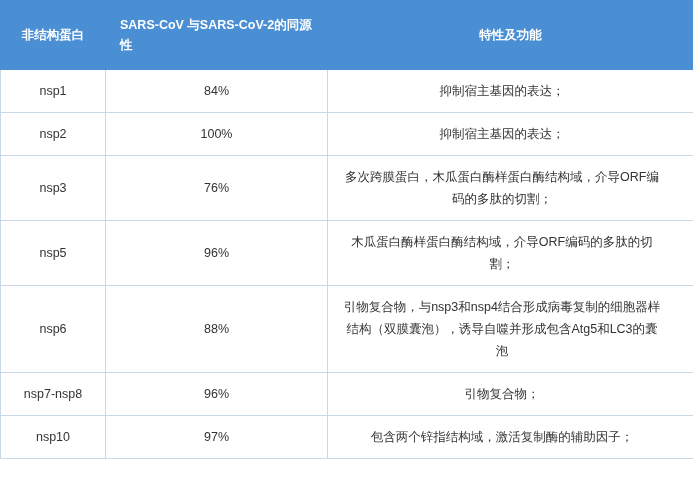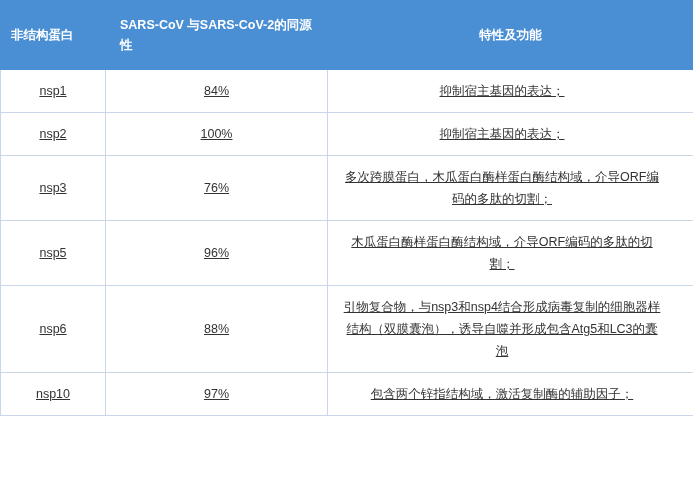--- a/index.html
+++ b/index.html
@@ -30,32 +30,31 @@
     background: #4a8fd4;
     color: #ffffff;
     font-size: 12.5px;
     font-weight: bold;
     line-height: 20px;
     padding: 14px 10px;
     border: 1px solid #4a8fd4;
     vertical-align: middle;
     text-align: center;
   }
-  thead th.col-head-1 { text-align: left; }
+  thead th.col-head-1 { text-align: center; }
   thead th.col-head-2 { text-align: left; padding-left: 14px; }
   thead th.col-head-3 { text-align: center; }
 
   tbody td {
     border: 1px solid #c8d8e8;
     font-size: 12.5px;
     color: #333333;
     line-height: 22px;
     padding: 10px 10px;
     vertical-align: middle;
-    text-decoration: underline;
   }
   tbody td.cell-name {
     text-align: center;
     color: #333;
   }
   tbody td.cell-homology {
     text-align: center;
   }
   tbody td.cell-function {
     text-align: center;
@@ -100,19 +99,24 @@
         <td class="cell-name">nsp5</td>
         <td class="cell-homology">96%</td>
         <td class="cell-function">木瓜蛋白酶样蛋白酶结构域，介导ORF编码的多肽的切割；</td>
       </tr>
       <tr>
         <td class="cell-name">nsp6</td>
         <td class="cell-homology">88%</td>
         <td class="cell-function">引物复合物，与nsp3和nsp4结合形成病毒复制的细胞器样结构（双膜囊泡），诱导自噬并形成包含Atg5和LC3的囊泡</td>
       </tr>
       <tr>
+        <td class="cell-name">nsp7-nsp8</td>
+        <td class="cell-homology">96%</td>
+        <td class="cell-function">引物复合物；</td>
+      </tr>
+      <tr>
         <td class="cell-name">nsp10</td>
         <td class="cell-homology">97%</td>
         <td class="cell-function">包含两个锌指结构域，激活复制酶的辅助因子；</td>
       </tr>
     </tbody>
   </table>
 </div>
 
 </body></html>

